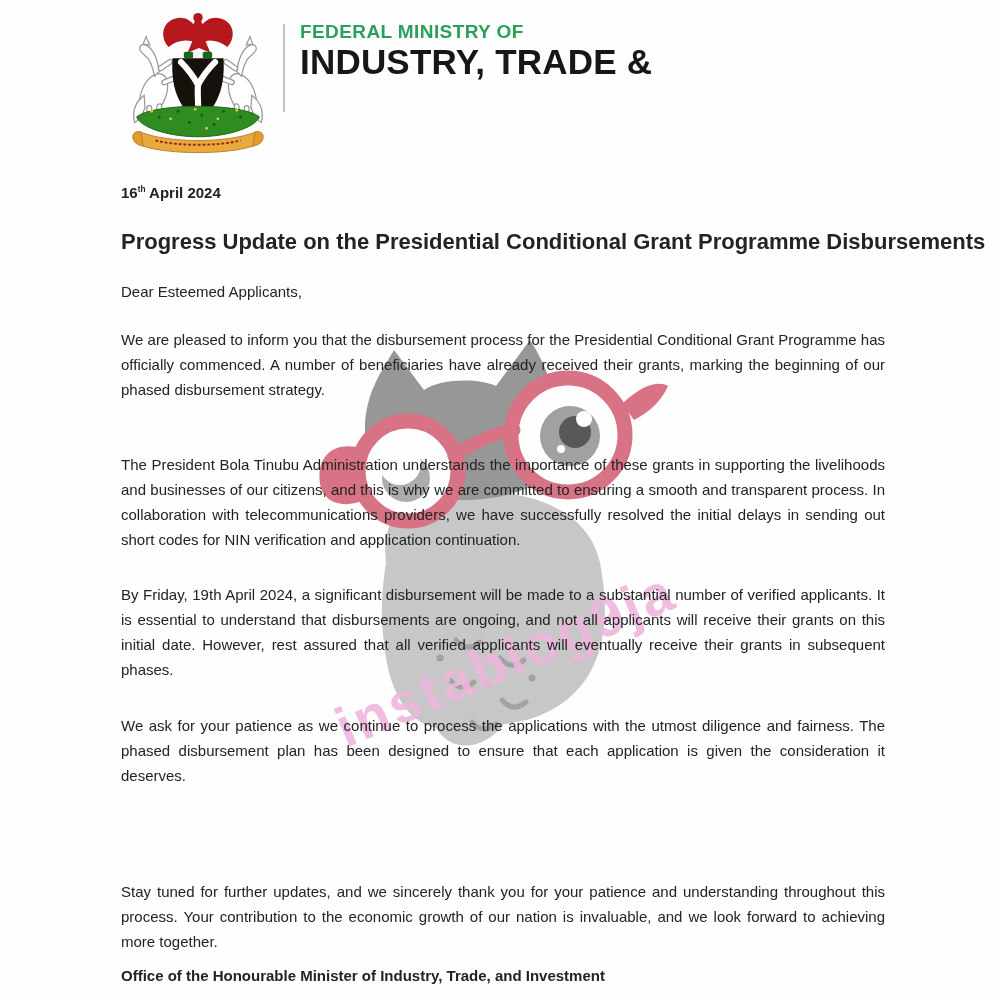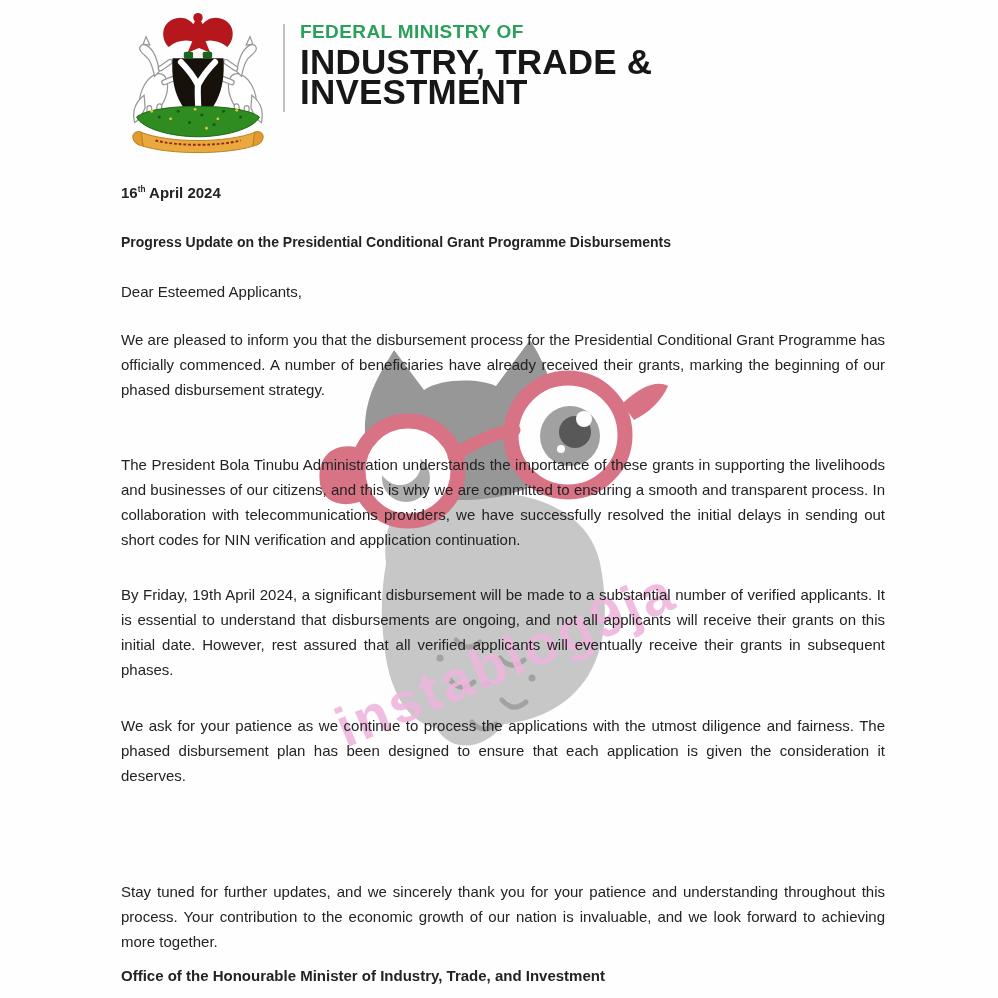--- a/index.html
+++ b/index.html
@@ -18,21 +18,21 @@
   
   .watermark{position:absolute;left:288px;top:328px;width:446px;height:446px;z-index:1;opacity:.92;}
   .watermark svg{overflow:visible;}
 
   
   .line{position:absolute;left:121px;width:764px;margin:0;font-size:15px;line-height:24.9px;color:#232323;z-index:2;}
   .bold{font-weight:700;}
   .para{text-align:justify;}
   .date{top:178px;}
   .date sup{font-size:.55em;font-weight:700;}
-  .subject{top:230px;white-space:nowrap;font-size:14px;}
+  .subject{top:230px;white-space:nowrap;font-size:22px;}
   .salutation{top:280px;}
   .p1{top:328px;}
   .p2{top:453px;}
   .p3{top:583px;}
   .p4{top:714px;}
   .p5{top:849px;margin-top:31px;}
   .signoff{top:964px;}
 </style>
 </head>
 <body>
@@ -137,21 +137,20 @@
 
       <path d="M30 134 C60 146 122 146 152 134 L149 149 C120 158 62 158 33 149 Z" fill="#eaa93e" stroke="#b97f23" stroke-width="1"></path>
       <path d="M31 134 C24 132 20 137 23 143 C25 147 29 148 33 149 Z" fill="#e09a2e" stroke="#b97f23" stroke-width="1"></path>
       <path d="M151 134 C158 132 162 137 159 143 C157 147 153 148 149 149 Z" fill="#e09a2e" stroke="#b97f23" stroke-width="1"></path>
       <path d="M46 143 C70 149 112 149 136 143" stroke="#8a2b12" stroke-width="2" stroke-dasharray="3 2" fill="none"></path>
     </svg>
     <div class="lh-divider"></div>
     <div class="ministry">
       <div class="ministry-prefix">FEDERAL MINISTRY OF</div>
       <div class="ministry-name first">INDUSTRY, TRADE &amp;</div>
-      <div class="ministry-name">INVESTMENT</div>
     </div>
   </header>
 
   <main>
     <p class="line bold date"><span>16</span><sup>th</sup><span> April 2024</span></p>
 
     <p class="line bold subject">Progress Update on the Presidential Conditional Grant Programme Disbursements</p>
 
     <p class="line salutation">Dear Esteemed Applicants,</p>
 

